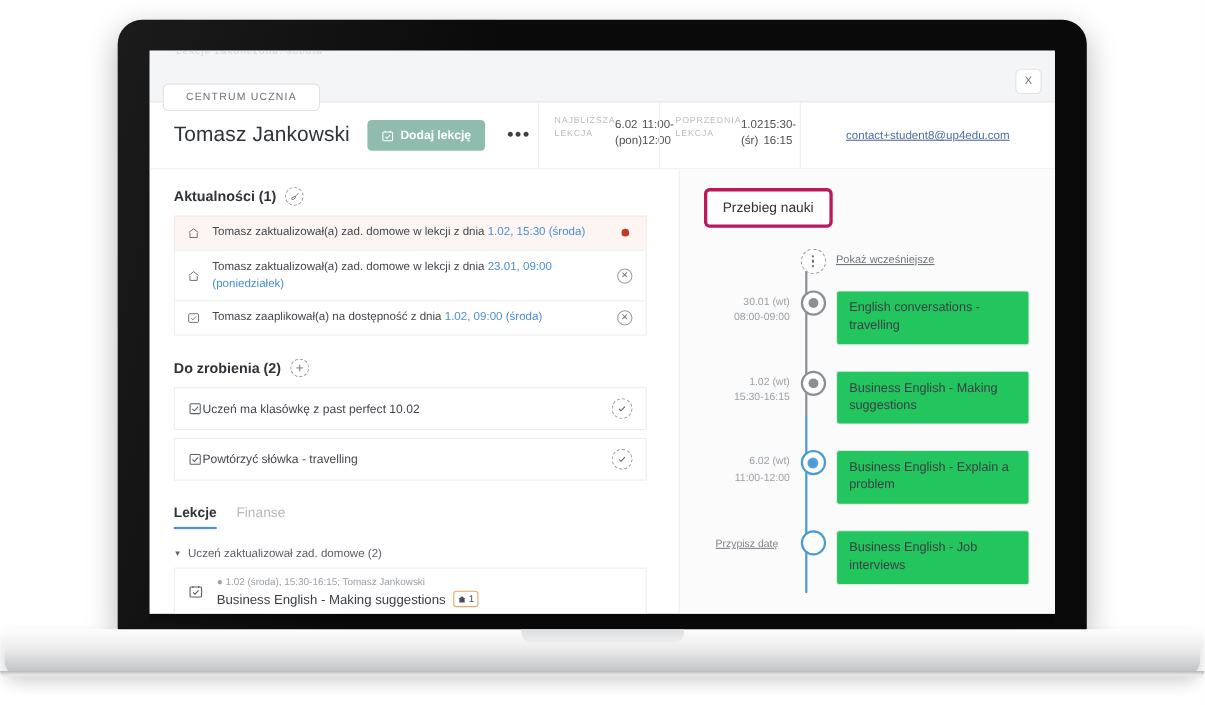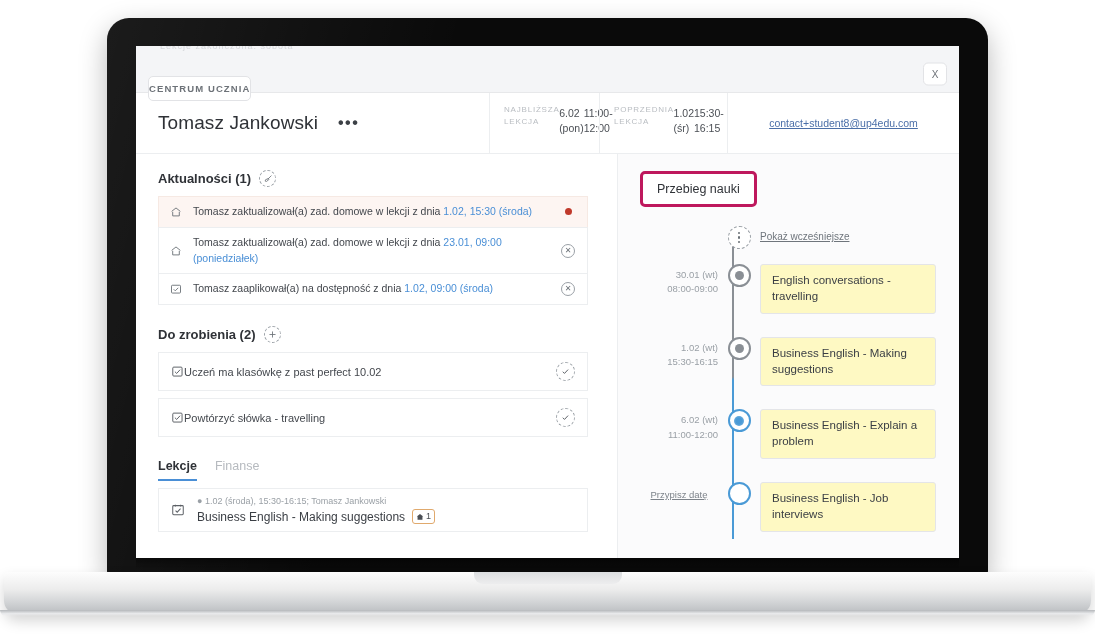--- a/index.html
+++ b/index.html
@@ -83,22 +83,22 @@
     display: flex; align-items: center;
     padding: 0 12px;
   }
   .pill-btn {
     background: #ffffff;
     border: 1px solid #e2e3e6;
     border-radius: 5px;
     font-size: 9.5px;
     letter-spacing: 1.1px;
     color: #6d7278;
-    padding: 6px 0;
-    font-weight: 700;
+    padding: 6px 20px;
+    font-weight: 400;
     cursor: pointer;
     margin-top: 28px;
   }
   .close-btn {
     position: absolute; right: 12px; top: 50%; transform: translateY(-50%);
     width: 24px; height: 23px;
     background: #ffffff;
     border: 1px solid #e2e3e6;
     border-radius: 5px;
     font-size: 10px; color: #6d7278;
@@ -293,21 +293,21 @@
   .node.grey { border: 2px solid #8a8f95; }
   .node.grey .inner { width:9px;height:9px;border-radius:50%;background:#8a8f95; }
   .node.blue { border: 2px solid #4a9ad6; }
   .node.blue .inner { width:10px;height:10px;border-radius:50%;
     background: radial-gradient(circle, #4a9ad6 40%, #7fbbe6 100%); }
   .node.empty { border: 2px solid #4a9ad6; }
   .node.dotted { border: 1.4px dashed #9aa0a6; width: 23px; height: 23px; }
   .node.dotted .vdots { display:flex; flex-direction:column; gap:2px; }
   .node.dotted .vdots i { width:2.5px;height:2.5px;border-radius:50%;background:#6a7076; display:block;}
   .tl-card {
-    border:1px solid #e4e5e8; background:#fef9c3; border-radius:3px;
+    border:1px solid #e4e5e8; background:#22c55e; border-radius:3px;
     padding: 8px 11px;
     font-size: 11.5px; color:#3a3e44; line-height: 1.38;
     width: 176px;
     margin-top: 1px;
   }
   .tl-head-link {
     font-size: 10px; color:#6f757c; text-decoration: underline; padding-top: 6px; cursor:pointer;
   }
   .tl-item.head { margin-bottom: 14px; }
 
@@ -327,20 +327,30 @@
     </div>
 
     <div class="app-bar">
       <button class="pill-btn">CENTRUM UCZNIA</button>
       <div class="close-btn">X</div>
     </div>
 
     <div class="header">
       <div class="header-left">
         <div class="student-name">Tomasz Jankowski</div>
+        <button class="add-lesson">
+          <span>
+            <svg width="11" height="11" viewBox="0 0 16 16" fill="none" stroke="#ffffff" stroke-width="1.4">
+              <rect x="1.6" y="2.8" width="12.8" height="11.6" rx="1.4"></rect>
+              <path d="M4.6 1.4v2.6M11.4 1.4v2.6"></path>
+              <path d="M5 9.2l2 2 4-4"></path>
+            </svg>
+          </span>
+          <span>Dodaj lekcję</span>
+        </button>
         <span class="dots-btn">•••</span>
       </div>
 
       <div class="hdr-col">
         <span class="hdr-label">NAJBLIŻSZA LEKCJA</span>
         <span class="hdr-val">6.02 (pon)</span>
         <span class="hdr-val">11:00-12:00</span>
       </div>
 
       <div class="hdr-col">
@@ -450,20 +460,24 @@
               </span>
             </div>
           </div>
         </div>
 
         <div class="tabs">
           <div class="tab active">Lekcje</div>
           <div class="tab">Finanse</div>
         </div>
 
+        <div class="group-head">
+          <span class="caret">▼</span>
+          <span>Uczeń zaktualizował zad. domowe (2)</span>
+        </div>
 
         <div class="lesson-row">
           <span class="cal">
             <svg width="14" height="14" viewBox="0 0 16 16" fill="none" stroke="#5c6066" stroke-width="1.15">
               <rect x="2" y="3" width="12" height="10.4" rx="1.1"></rect>
               <path d="M5 1.9v2.2M11 1.9v2.2"></path>
               <path d="M5.2 8.6l1.9 1.9 3.8-4"></path>
             </svg>
           </span>
           <span>

